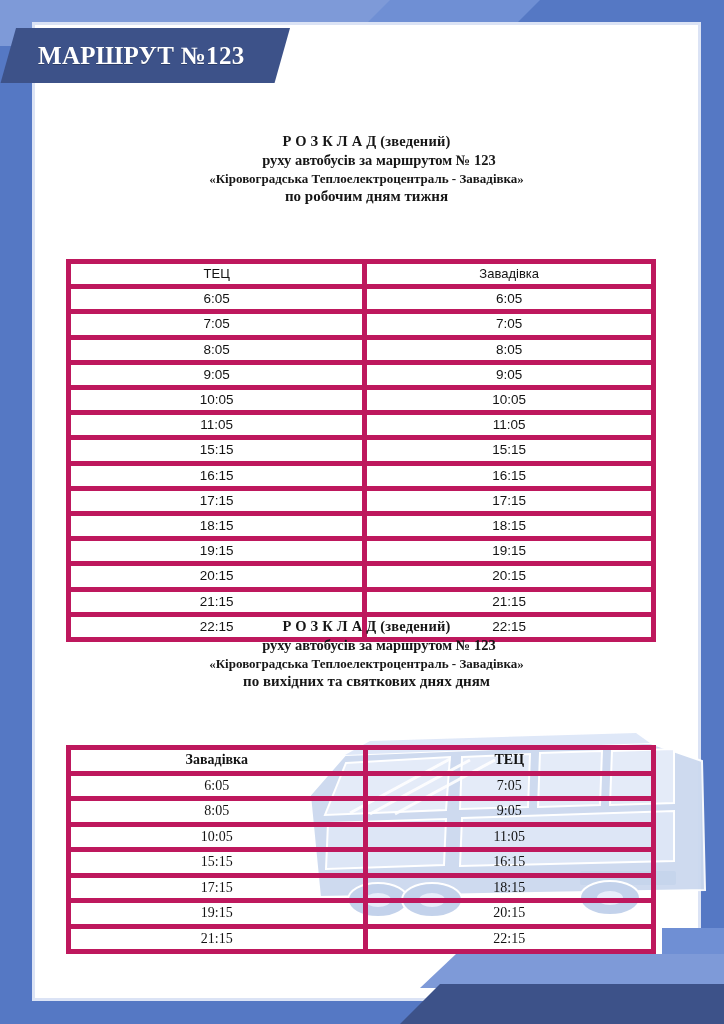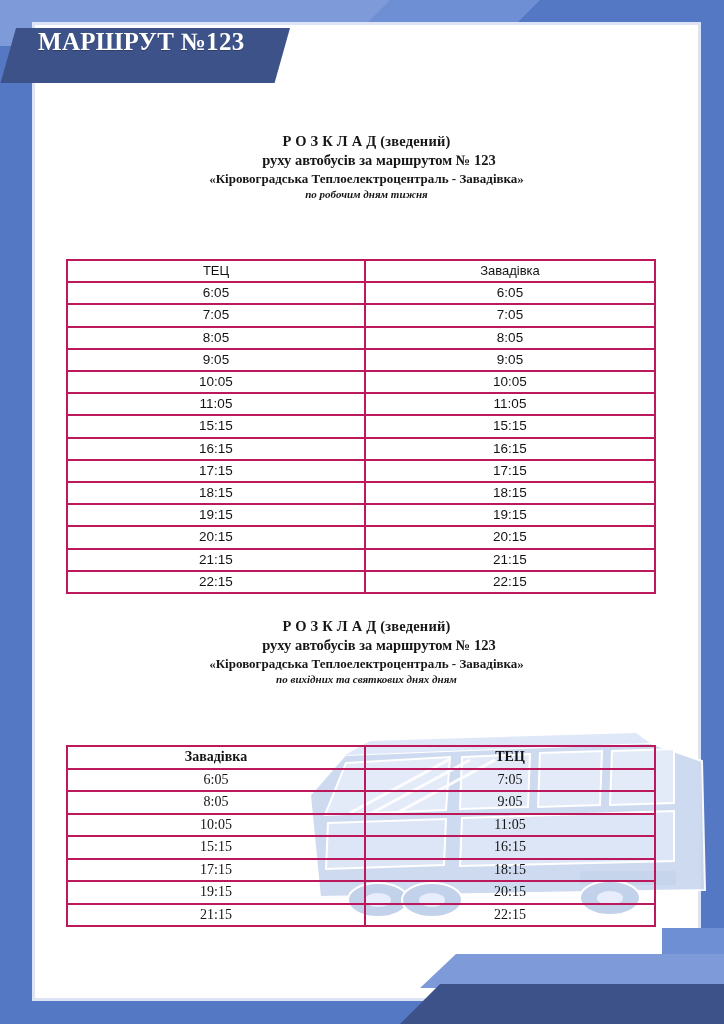--- a/index.html
+++ b/index.html
@@ -60,20 +60,21 @@
 
   
   .banner {
     position: absolute;
     left: 0; top: 28px;
     width: 290px; height: 55px;
     background: #3d5289;
     clip-path: polygon(16px 0, 290px 0, 274px 57px, 0 57px);
     z-index: 6;
     display: flex;
+    align-items: center;
   }
   .banner-title {
     color: #ffffff;
     font-family: "Liberation Serif", "DejaVu Serif", serif;
     font-weight: bold;
     font-size: 25px;
     letter-spacing: .3px;
     margin-left: 38px;
     white-space: nowrap;
     text-shadow: 0 1px 0 rgba(0,0,0,.25);
@@ -129,34 +130,34 @@
     font-family: "Liberation Serif", "DejaVu Serif", serif;
     font-weight: bold;
     color: #161616;
     line-height: 1.32;
     position: relative;
     z-index: 8;
   }
   .titleblock .l1 { font-size: 14.5px; letter-spacing: .2px; }
   .titleblock .l2 { font-size: 14.5px; padding-left: 25px; }
   .titleblock .l3 { font-size: 13px; }
-  .titleblock .l4 { font-size: 11px; font-style: italic; }
+  .titleblock .l4 { font-size: 15px; }
 
   #title-1 { position: absolute; left: 0; top: 107px; width: 663px; }
   #title-2 { position: absolute; left: 0; top: 592px; width: 663px; }
 
   
   table.sched {
     position: absolute;
     border-collapse: collapse;
     background: transparent;
     z-index: 8;
   }
   table.sched td, table.sched th {
-    border: 2px solid #be185d;
+    border: 5px solid #be185d;
     text-align: center;
     color: #131313;
     padding: 0;
     height: 20.2px;
     line-height: 20.2px;
   }
   table.sched td:first-child, table.sched th:first-child { width: 298px; }
   table.sched td:last-child,  table.sched th:last-child  { width: 290px; }
 
   

